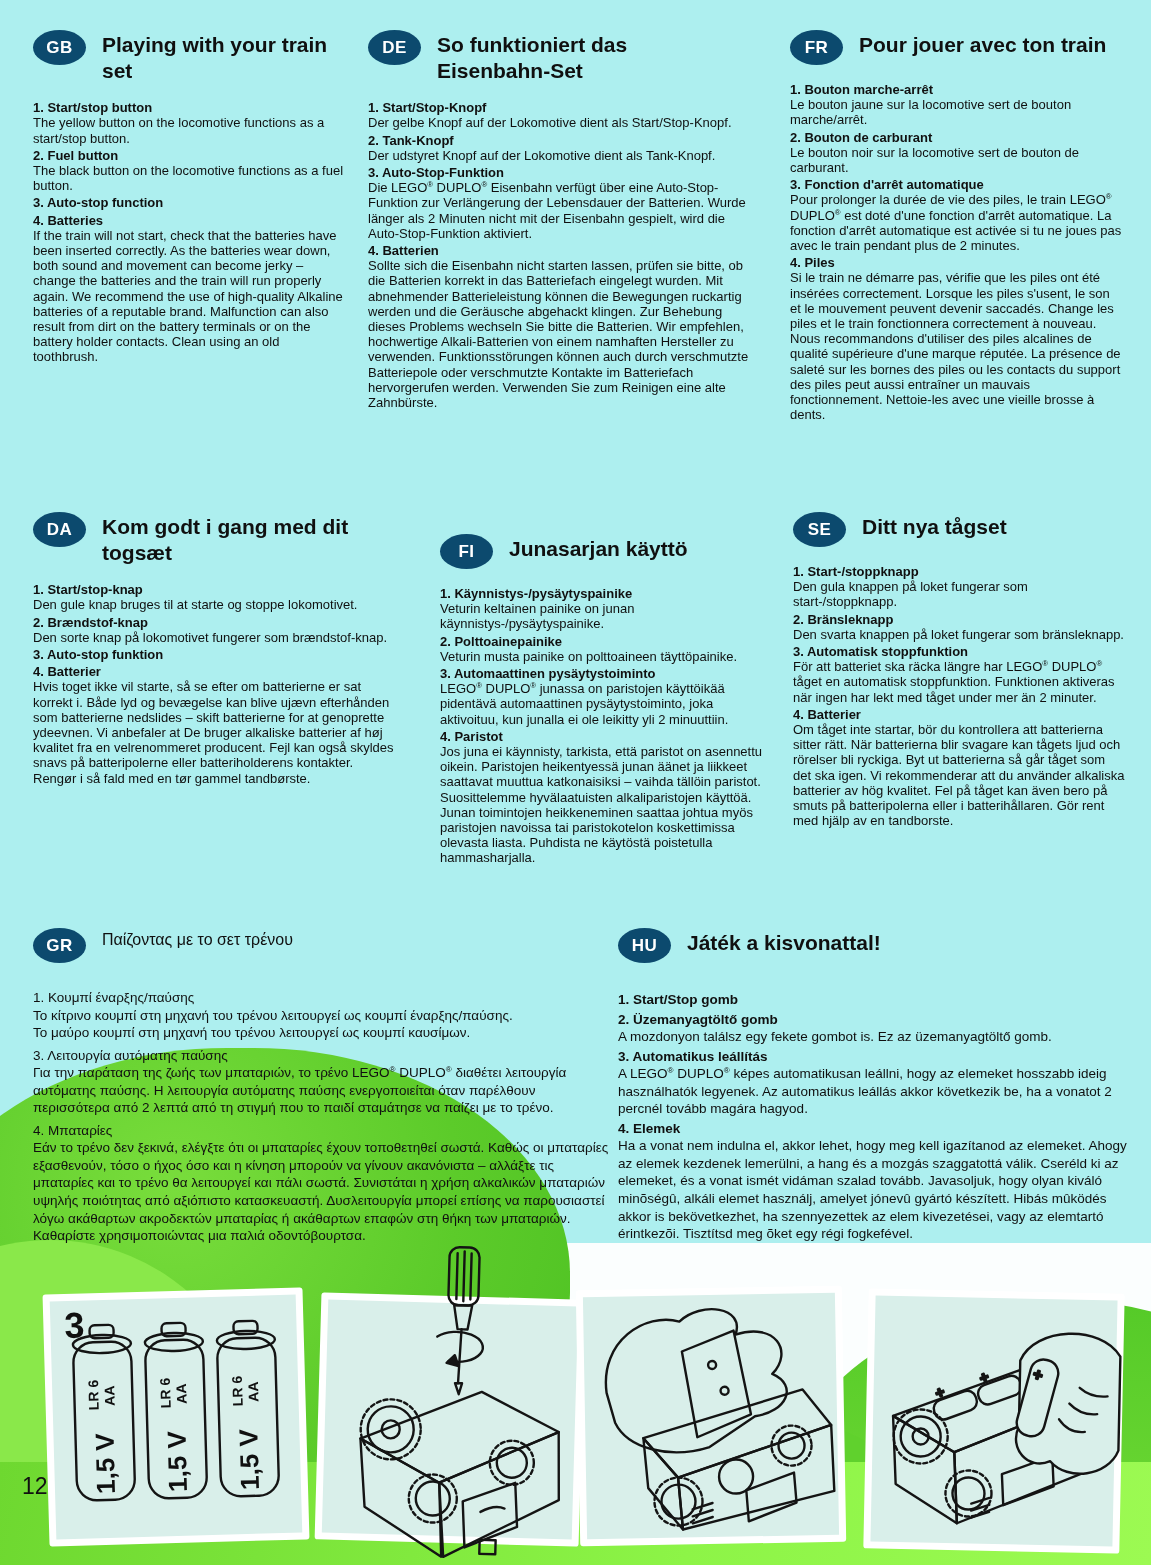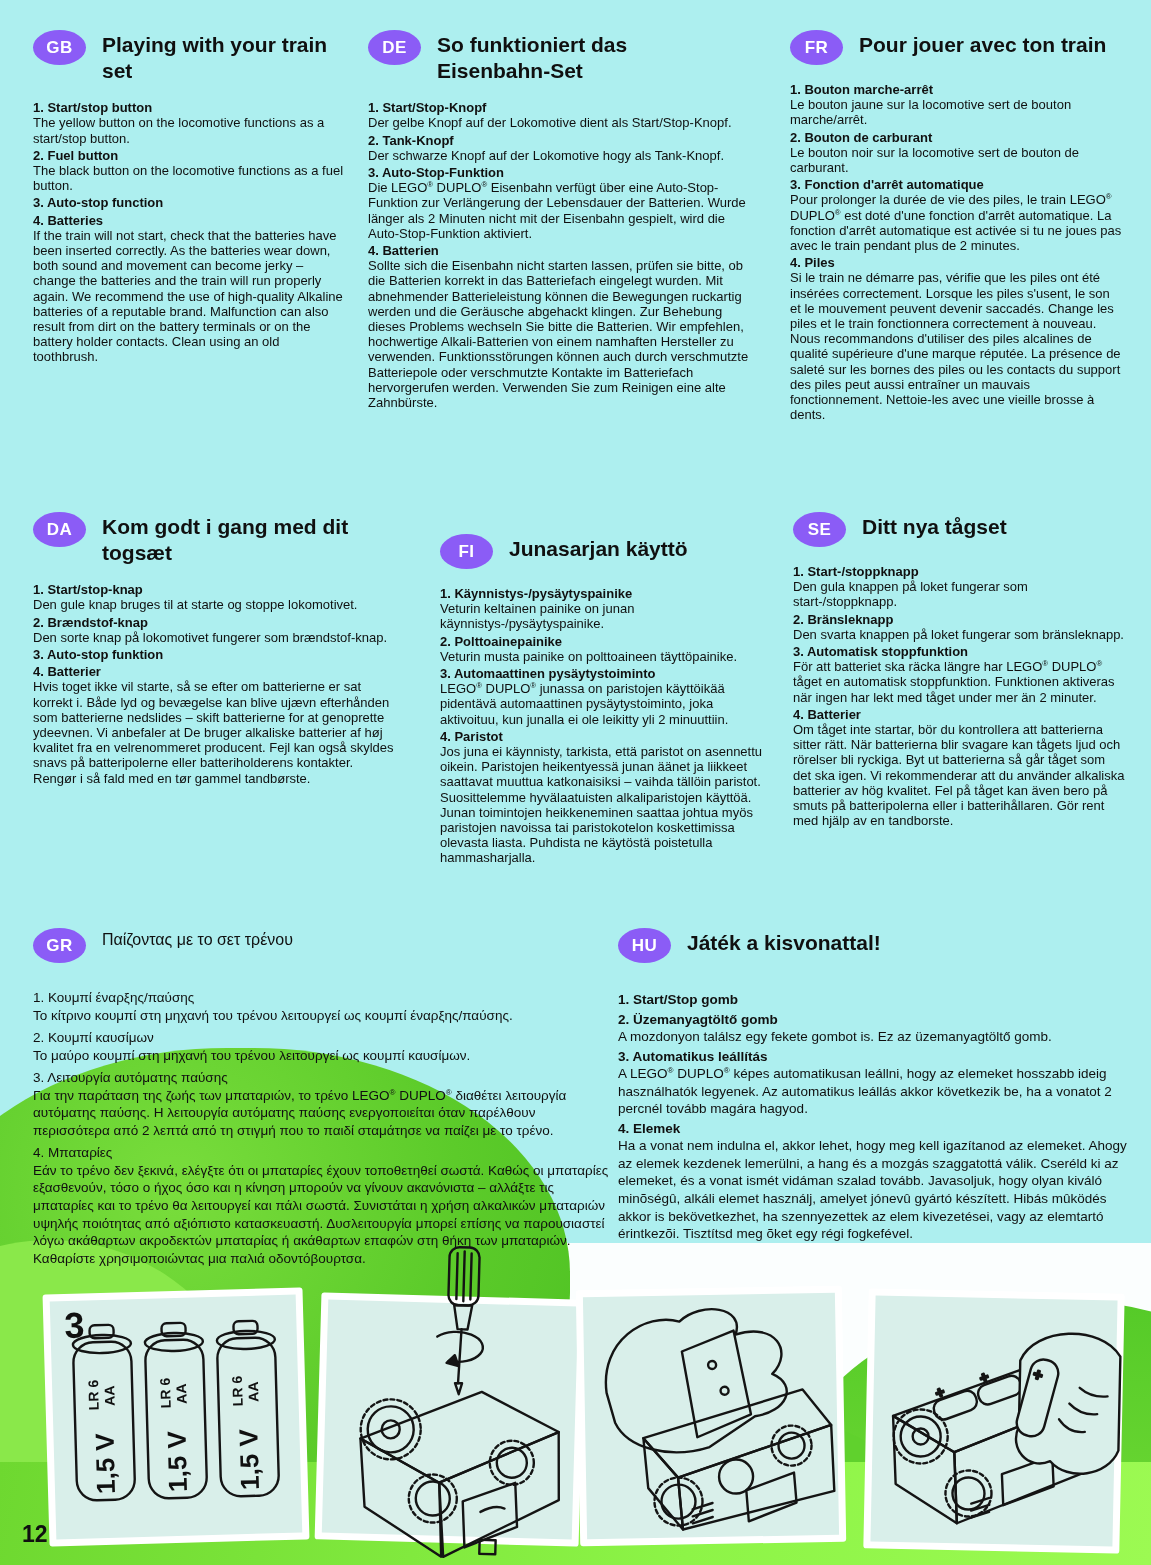--- a/index.html
+++ b/index.html
@@ -23,21 +23,21 @@
     background:linear-gradient(100deg,#6ed830 0%, #8df447 60%, #9cfa52 100%);}
   .trunk{left:96px; top:1330px; width:46px; height:210px; background:#a57a3e;
     clip-path:polygon(42% 0, 58% 0, 100% 100%, 0 100%);}
   .branch{left:60px; top:1350px; width:70px; height:14px; background:#a57a3e;
     transform:rotate(32deg); clip-path:polygon(0 0, 100% 35%, 100% 65%, 6% 100%);}
   
   .lang{position:absolute; z-index:2;}
   .hdr{display:flex; align-items:flex-start;}
   .badge{
     flex:0 0 auto; width:53px; height:35px; border-radius:50%;
-    background:#8b5cf6; color:#ffffff; font-weight:bold; font-size:17px;
+    background:#0c4a6e; color:#ffffff; font-weight:bold; font-size:17px;
     display:inline-flex; align-items:center; justify-content:center; letter-spacing:.5px;
   }
   .title{
     margin:2px 0 0 16px; font-size:21px; font-weight:bold; line-height:1.22;
     white-space:pre-line;
   }
   .body{margin-top:17px; font-size:13px; line-height:1.17;}
   .lbl{margin:2px 0 0 0; font-weight:bold;}
   .txt{margin:0;}
   .gr .title{font-weight:normal; font-size:16px;}
@@ -49,21 +49,21 @@
   
   .panel{
     position:absolute; z-index:3; background:#d9efea; border:7px solid #ffffff;
     border-radius:3px;
   }
   .panel svg{position:absolute; overflow:visible;}
   .step-num{position:absolute; left:14px; top:4px; font-weight:bold; font-size:36px; z-index:4;}
   .art{stroke:#141414; fill:none; stroke-width:2.4; stroke-linejoin:round; stroke-linecap:round;}
   .art-fill{stroke:#141414; fill:#d9efea; stroke-width:2.4; stroke-linejoin:round;}
   .bat-text{font-weight:bold; fill:#101010;}
-  .page-num{position:absolute; left:22px; top:1521px; font-weight:bold; font-size:23px; z-index:4;text-align:center;}
+  .page-num{position:absolute; left:22px; top:1473px; font-weight:normal; font-size:23px; z-index:4;text-align:center;}
 </style>
 </head>
 <body>
 
 <div class="page">
 
   <div class="decor sky-band"></div>
   <div class="decor bush-left"></div>
   <div class="decor bush-left2"></div>
   <div class="decor hill-right"></div>
@@ -91,21 +91,21 @@
   <section class="lang" style="left:368px; top:30px; width:382px;">
     <div class="hdr">
       <span class="badge">DE</span>
       <h2 class="title">So funktioniert das
 Eisenbahn-Set</h2>
     </div>
     <div class="body">
       <p class="lbl">1. Start/Stop-Knopf</p>
       <p class="txt">Der gelbe Knopf auf der Lokomotive dient als Start/Stop-Knopf.</p>
       <p class="lbl">2. Tank-Knopf</p>
-      <p class="txt">Der schwarze Knopf auf der Lokomotive hogy als Tank-Knopf.</p>
+      <p class="txt">Der udstyret Knopf auf der Lokomotive dient als Tank-Knopf.</p>
       <p class="lbl">3. Auto-Stop-Funktion</p>
       <p class="txt">Die LEGO<sup>®</sup> DUPLO<sup>®</sup> Eisenbahn verfügt über eine Auto-Stop-Funktion zur Verlängerung der Lebensdauer der Batterien. Wurde länger als 2 Minuten nicht mit der Eisenbahn gespielt, wird die Auto-Stop-Funktion aktiviert.</p>
       <p class="lbl">4. Batterien</p>
       <p class="txt">Sollte sich die Eisenbahn nicht starten lassen, prüfen sie bitte, ob die Batterien korrekt in das Batteriefach eingelegt wurden. Mit abnehmender Batterieleistung können die Bewegungen ruckartig werden und die Geräusche abgehackt klingen. Zur Behebung dieses Problems wechseln Sie bitte die Batterien. Wir empfehlen, hochwertige Alkali-Batterien von einem namhaften Hersteller zu verwenden.  Funktionsstörungen können auch durch verschmutzte Batteriepole oder verschmutzte Kontakte im Batteriefach hervorgerufen werden. Verwenden Sie zum Reinigen eine alte Zahnbürste.</p>
     </div>
   </section>
 
   <section class="lang" style="left:790px; top:30px; width:334px;">
     <div class="hdr">
       <span class="badge">FR</span>
@@ -174,21 +174,20 @@
   </section>
 
   <section class="lang gr" style="left:33px; top:928px; width:578px;">
     <div class="hdr">
       <span class="badge">GR</span>
       <h2 class="title">Παίζοντας με το σετ τρένου</h2>
     </div>
     <div class="body">
       <p class="lbl">1. Κουμπί έναρξης/παύσης</p>
       <p class="txt">Το κίτρινο κουμπί στη μηχανή του τρένου λειτουργεί ως κουμπί έναρξης/παύσης.</p>
-      <p class="lbl">2. Κουμπί καυσίμων</p>
       <p class="txt">Το μαύρο κουμπί στη μηχανή του τρένου λειτουργεί ως κουμπί καυσίμων.</p>
       <p class="lbl">3. Λειτουργία αυτόματης παύσης</p>
       <p class="txt">Για την παράταση της ζωής των μπαταριών, το τρένο LEGO<sup>®</sup> DUPLO<sup>®</sup> διαθέτει λειτουργία αυτόματης παύσης. Η λειτουργία αυτόματης παύσης ενεργοποιείται όταν παρέλθουν περισσότερα από 2 λεπτά από τη στιγμή που το παιδί σταμάτησε να παίζει με το τρένο.</p>
       <p class="lbl">4. Μπαταρίες</p>
       <p class="txt">Εάν το τρένο δεν ξεκινά, ελέγξτε ότι οι μπαταρίες έχουν τοποθετηθεί σωστά. Καθώς οι μπαταρίες εξασθενούν, τόσο ο ήχος όσο και η κίνηση μπορούν να γίνουν ακανόνιστα – αλλάξτε τις μπαταρίες και το τρένο θα λειτουργεί και πάλι σωστά. Συνιστάται η χρήση αλκαλικών μπαταριών υψηλής ποιότητας από αξιόπιστο κατασκευαστή. Δυσλειτουργία μπορεί επίσης να παρουσιαστεί λόγω ακάθαρτων ακροδεκτών μπαταρίας ή ακάθαρτων επαφών στη θήκη των μπαταριών.  Καθαρίστε χρησιμοποιώντας μια παλιά οδοντόβουρτσα.</p>
     </div>
   </section>
 
   <section class="lang hu" style="left:618px; top:928px; width:516px;">
     <div class="hdr">

